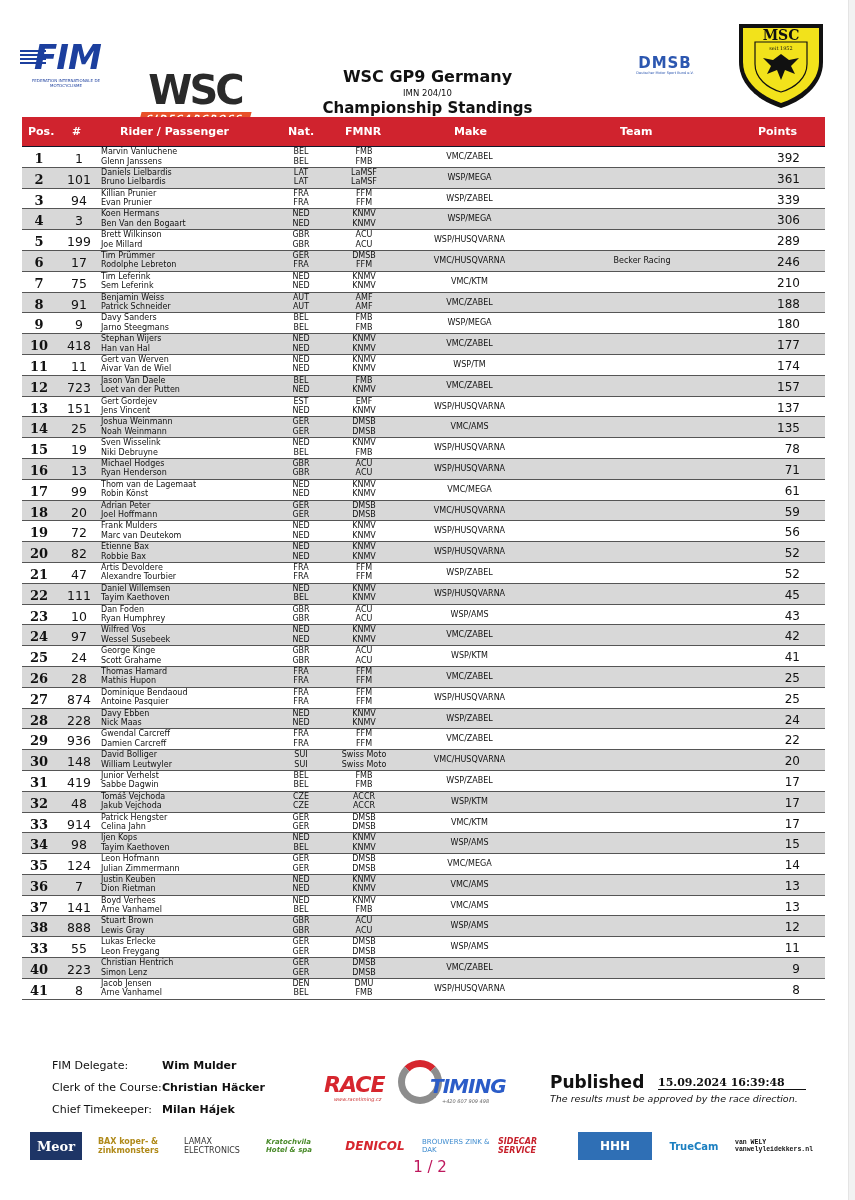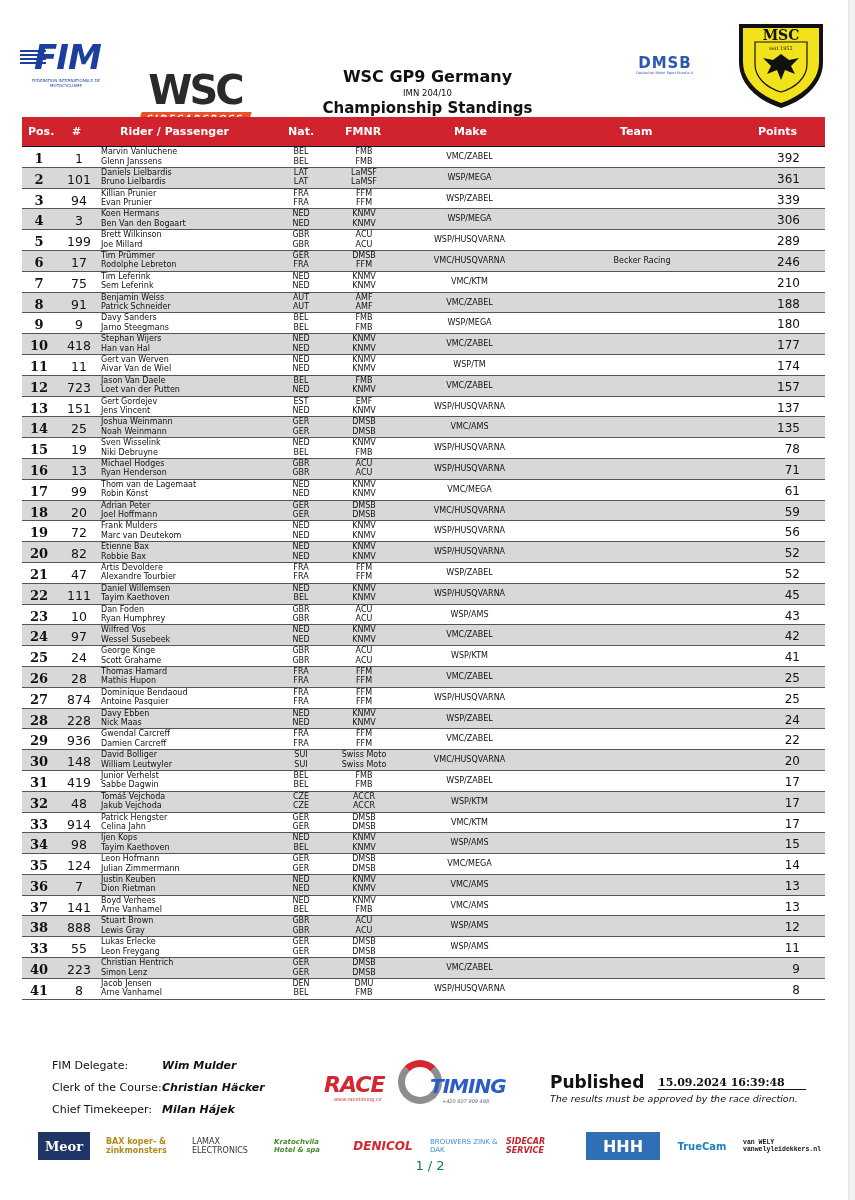--- a/index.html
+++ b/index.html
@@ -37,34 +37,34 @@
   .c-rider { position:absolute; left:79px; top:0; font-size:8px; line-height:9.5px; }
   .c-nat { position:absolute; left:258px; width:42px; text-align:center; top:0; font-size:8px; line-height:9.5px; }
   .c-fmnr { position:absolute; left:312px; width:60px; text-align:center; top:0; font-size:8px; line-height:9.5px; }
   .c-make { position:absolute; left:385px; width:125px; text-align:center; top:5px; font-size:8px; }
   .c-team { position:absolute; left:540px; width:160px; text-align:center; top:5px; font-size:8px; }
   .c-pts { position:absolute; left:730px; width:48px; text-align:right; top:4px; font-size:12px; }
 
   
   .officials { position:absolute; left:52px; top:1055px; font-size:11px; line-height:22px; }
   .officials .lab { display:inline-block; width:110px; }
-  .officials .val { font-weight:bold; font-style:italic; }
+  .officials .val { font-weight:bold; }
   .logo-rt { position:absolute; left:322px; top:1060px; width:210px; height:50px; }
   .logo-rt .race { position:absolute; left:2px; top:12px; font-weight:bold; font-style:italic; font-size:22px; color:#d6262e; letter-spacing:-1px; }
   .logo-rt .ring { position:absolute; left:76px; top:0; width:44px; height:44px; border-radius:50%; border:7px solid #8d8d8d; box-sizing:border-box; border-top-color:#d6262e; }
   .logo-rt .timing { position:absolute; left:108px; top:14px; font-weight:bold; font-style:italic; font-size:20px; color:#2b5cc8; letter-spacing:-1px; }
   .logo-rt .web { position:absolute; left:12px; top:36px; font-size:5px; font-style:italic; color:#c33; }
   .logo-rt .tel { position:absolute; left:120px; top:38px; font-size:5px; font-style:italic; color:#666; }
   .publish { position:absolute; left:550px; top:1072px; width:265px; }
   .publish .pl { font-size:17px; font-weight:bold; font-family:"DejaVu Sans", sans-serif; }
   .publish .ts { position:absolute; left:108px; top:4px; width:148px; font-size:11px; font-weight:bold; font-family:"DejaVu Serif", serif; border-bottom:1px solid #111; padding-left:0; }
   .publish .note { font-size:9.5px; font-style:italic; margin-top:1px; }
-  .sponsors { position:absolute; left:36px; top:1130px; width:800px; height:32px; }
+  .sponsors { position:absolute; left:28px; top:1130px; width:800px; height:32px; }
   .sp { position:absolute; top:2px; height:28px; font-size:10px; display:flex; align-items:center; justify-content:center; font-weight:bold; }
-  .pager { position:absolute; left:400px; top:1158px; width:60px; text-align:center; font-size:13px; color:#15803d; }
+  .pager { position:absolute; left:400px; top:1158px; width:60px; text-align:center; font-size:15px; color:#be185d; }
 </style>
 </head>
 <body>
 
 <div class="page-edge"></div>
 
 <div class="hdr">
   <div class="logo-fim">
     <div class="stripes"></div>
     <div class="mark">FIM</div>
@@ -909,18 +909,18 @@
 </div>
 
 <div class="sponsors">
   <div class="sp" style="left:2px;width:52px;background:#1e3566;color:#fff;font-family:'DejaVu Serif',serif;font-size:13px;">Meor</div>
   <div class="sp" style="left:70px;width:78px;color:#b08a1a;font-size:8px;">BAX koper- &amp; zinkmonsters</div>
   <div class="sp" style="left:156px;width:64px;color:#333;font-weight:normal;font-size:8px;">LAMAX ELECTRONICS</div>
   <div class="sp" style="left:238px;width:60px;color:#4a8a2a;font-style:italic;font-size:7px;">Kratochvila Hotel &amp; spa</div>
   <div class="sp" style="left:310px;width:74px;color:#d6262e;font-style:italic;font-size:12px;">DENICOL</div>
   <div class="sp" style="left:394px;width:68px;color:#3f8ccf;font-weight:normal;font-size:7px;">BROUWERS ZINK &amp; DAK</div>
   <div class="sp" style="left:470px;width:72px;color:#c61f2a;font-style:italic;font-size:8px;">SIDECAR SERVICE</div>
-  <div class="sp" style="left:550px;width:74px;background:#2f6fb5;color:#fff;font-size:16px;">HHH</div>
+  <div class="sp" style="left:550px;width:74px;background:#2f6fb5;color:#fff;font-size:12px;">HHH</div>
   <div class="sp" style="left:630px;width:72px;color:#1b7fc0;font-size:10px;">TrueCam</div>
   <div class="sp" style="left:708px;width:76px;color:#111;font-size:6.5px;font-family:Liberation Mono, monospace;">van WELY vanwelyleidekkers.nl</div>
 </div>
 
 <div class="pager">1 / 2</div>
 
 </body></html>

